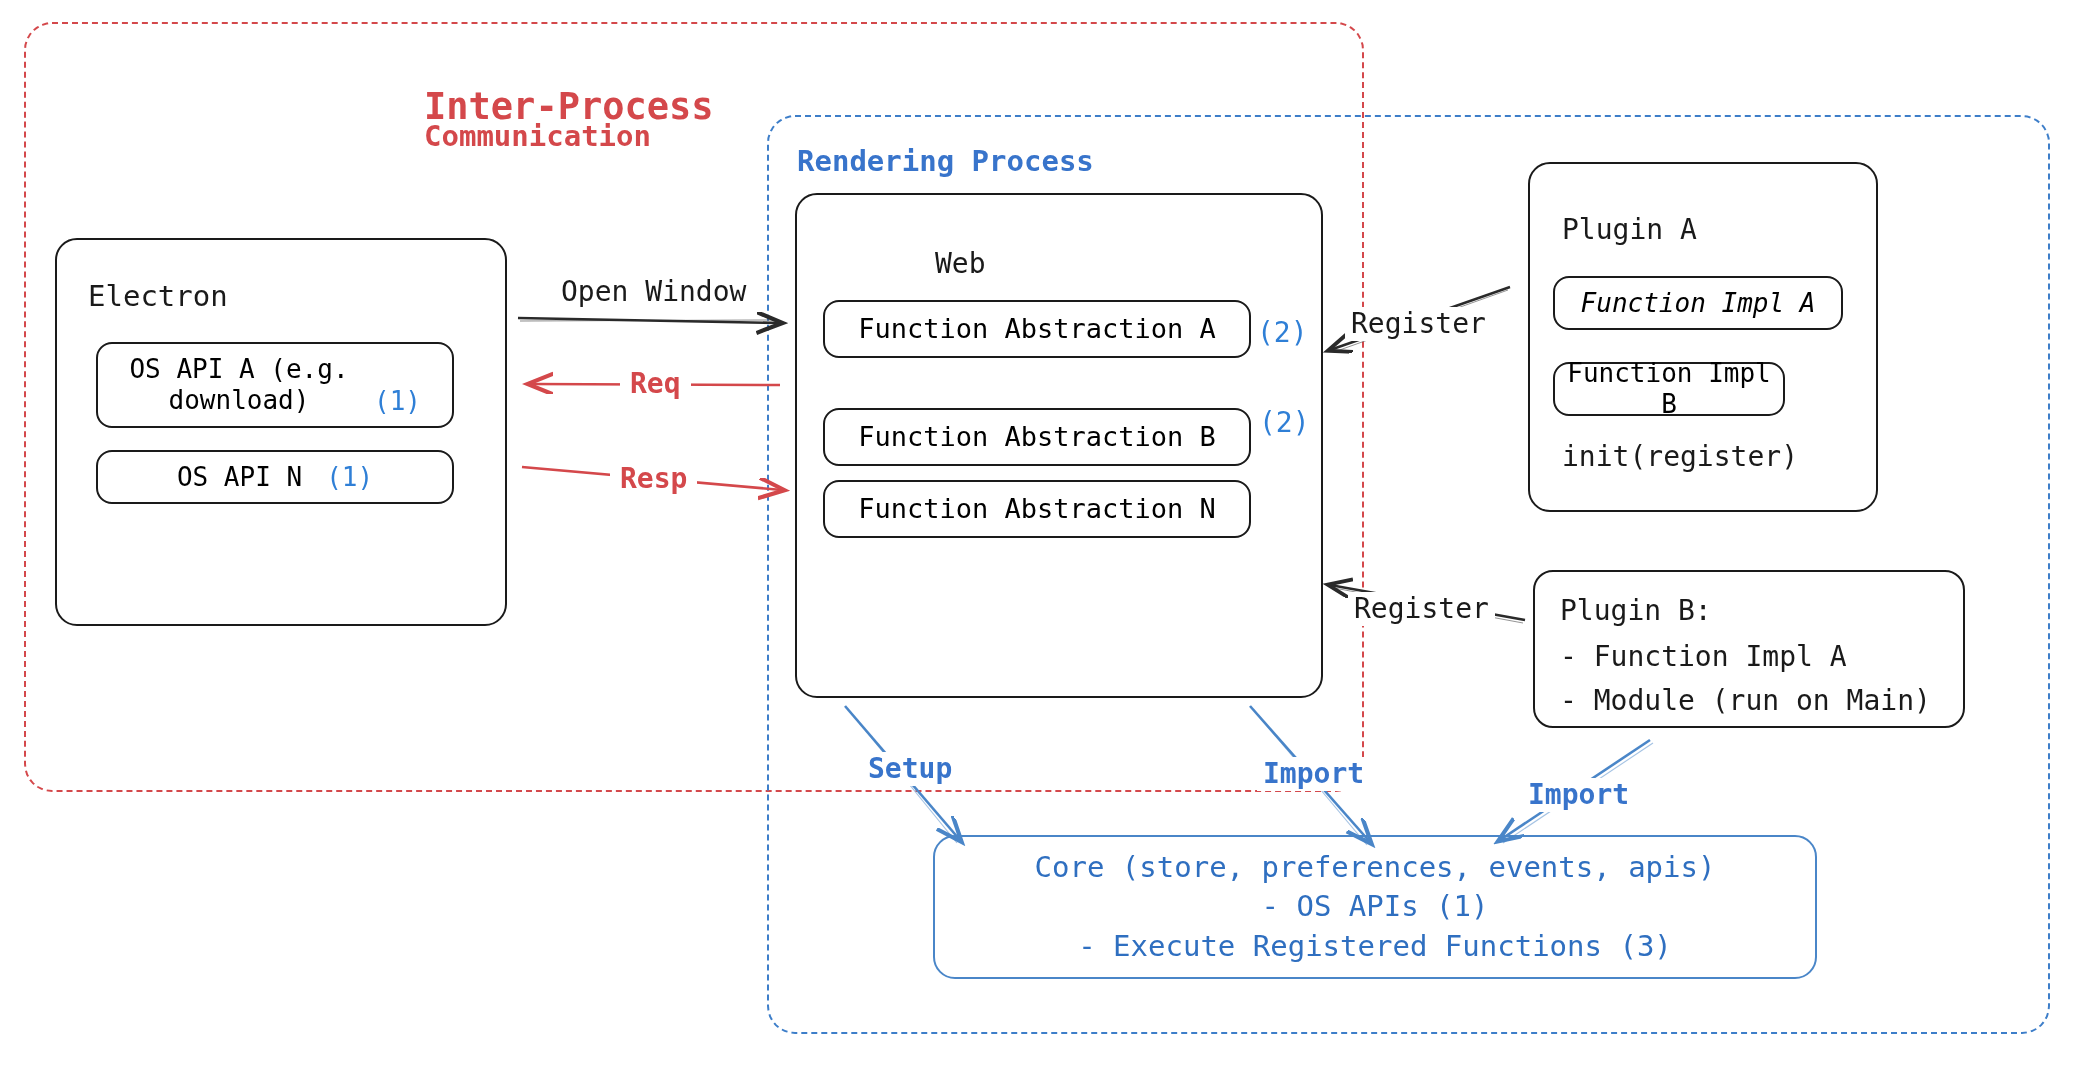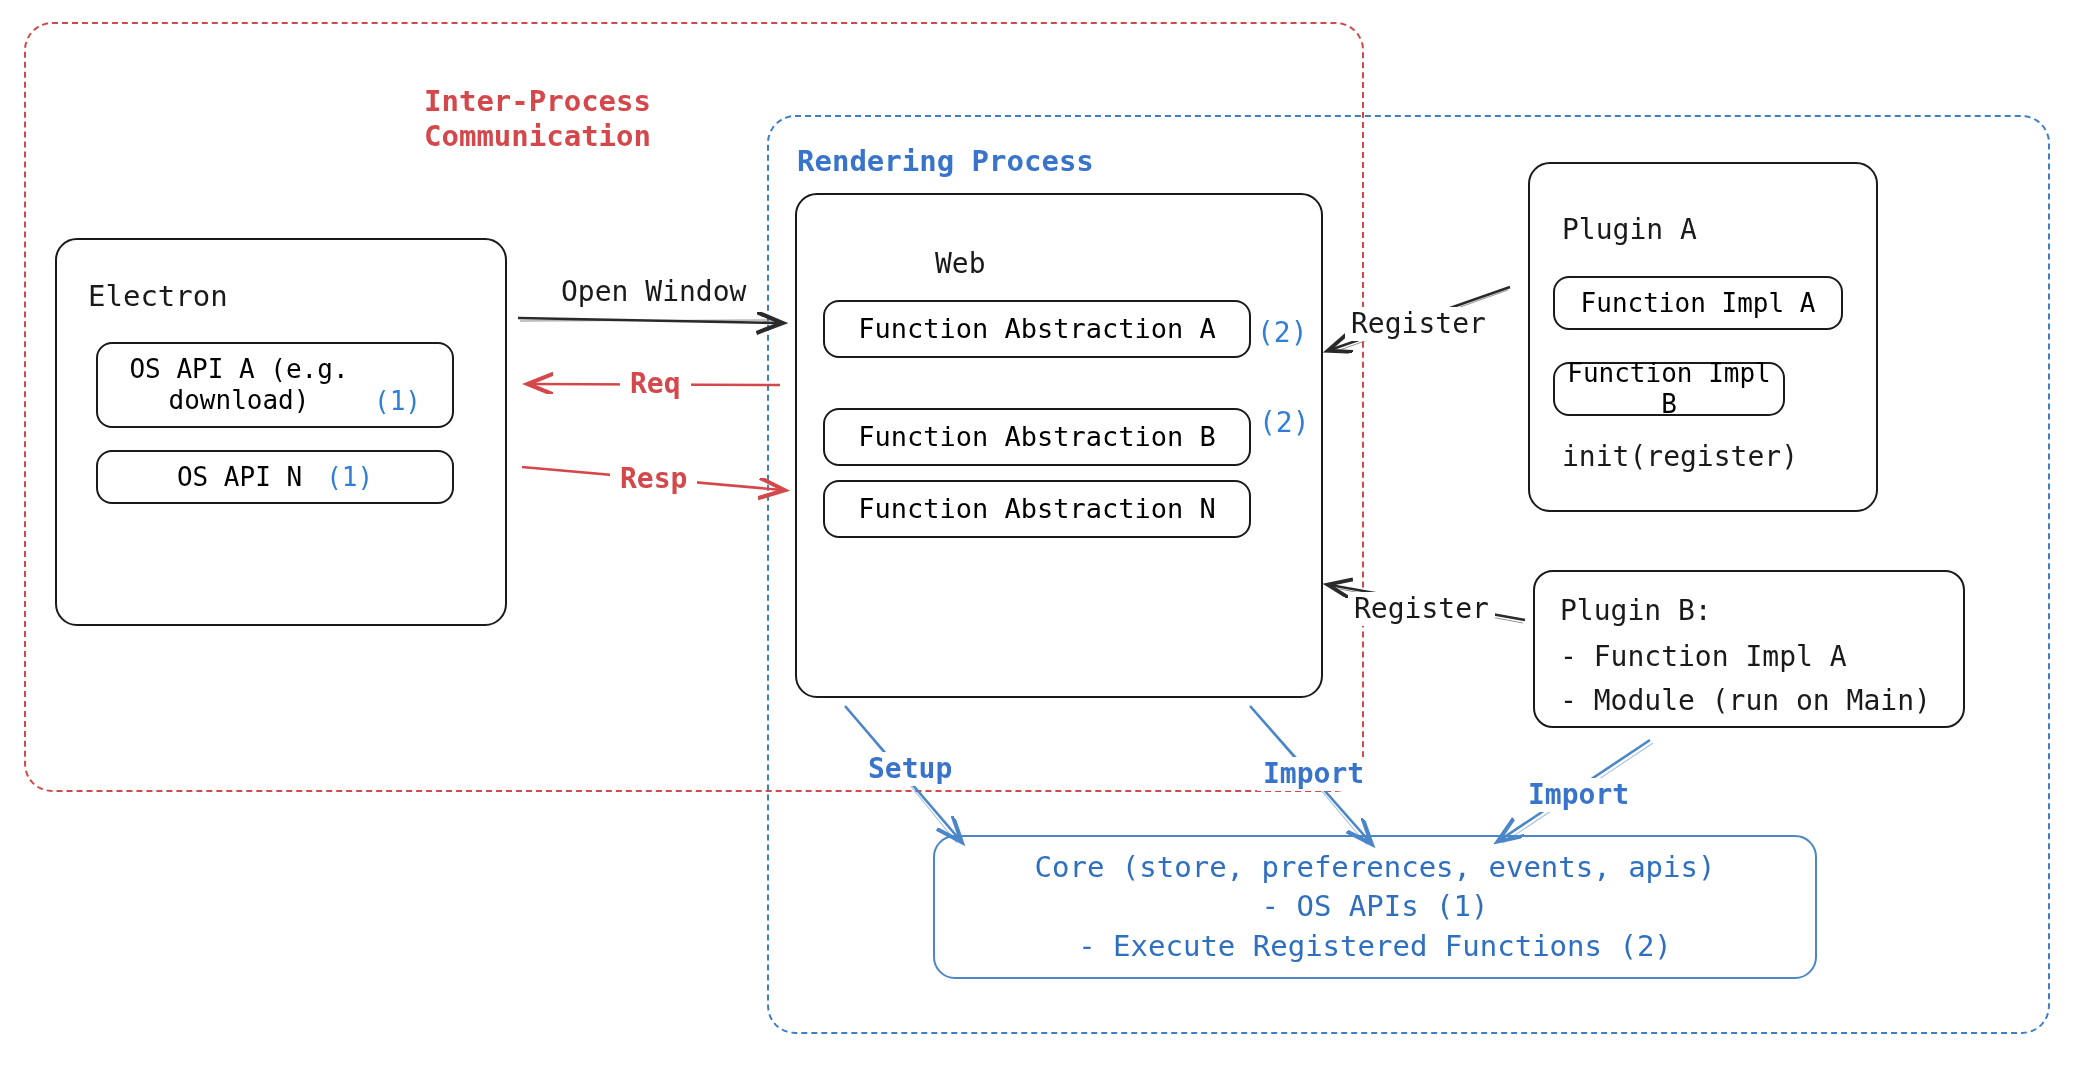--- a/index.html
+++ b/index.html
@@ -92,21 +92,21 @@
 </style>
 </head>
 <body>
 
 <div id="canvas">
 
   <div class="dash-red" style="left:24px; top:22px; width:1340px; height:770px;"></div>
 
   <div class="dash-blue" style="left:767px; top:115px; width:1283px; height:919px;"></div>
 
-  <div class="txt mono lbl-red" style="left:424px; top:84px; font-size:29px;">Inter-Process</div>
+  <div class="txt mono lbl-red" style="left:424px; top:84px; font-size:37px;">Inter-Process</div>
   <div class="txt mono lbl-red" style="left:424px; top:119px; font-size:29px;">Communication</div>
 
   <div class="txt mono lbl-blue" style="left:797px; top:144px; font-size:29px;">Rendering Process</div>
 
   <div class="node" style="left:55px; top:238px; width:452px; height:388px;"></div>
   <div class="txt mono" style="left:88px; top:279px; font-size:29px;">Electron</div>
 
   <div class="node-inner" style="left:96px; top:342px; width:358px; height:86px; flex-direction:row; justify-content:flex-start; padding-left:16px;">
     <span style="display:inline-block; text-align:center; width:250px; font-size:26px;">
       <span>OS API A (e.g.</span><br>
@@ -134,37 +134,37 @@
   <div class="txt mono num-blue" style="left:1259px; top:406px; font-size:28px;">(2)</div>
 
   <div class="node-inner" style="left:823px; top:480px; width:428px; height:58px;">
     <span style="font-size:27px;">Function Abstraction N</span>
   </div>
 
 
   <div class="node" style="left:1528px; top:162px; width:350px; height:350px;"></div>
   <div class="txt mono" style="left:1562px; top:213px; font-size:28px;">Plugin A</div>
 
-  <div class="node-inner" style="left:1553px; top:276px; width:290px; height:54px;">
+  <div class="node-inner" style="left:1553px; top:276px; width:290px; height:54px;font-style:italic;">
     <span style="font-size:26px;">Function Impl A</span>
   </div>
   <div class="node-inner" style="left:1553px; top:362px; width:232px; height:54px;">
     <span style="font-size:26px;">Function Impl B</span>
   </div>
   <div class="txt mono" style="left:1562px; top:440px; font-size:28px;">init(register)</div>
 
   <div class="node" style="left:1533px; top:570px; width:432px; height:158px; border-radius:20px;"></div>
   <div class="txt mono" style="left:1560px; top:594px; font-size:28px;">Plugin B:</div>
   <div class="txt mono" style="left:1560px; top:640px; font-size:28px;">- Function Impl A</div>
   <div class="txt mono" style="left:1560px; top:684px; font-size:28px;">- Module (run on Main)</div>
 
   <div class="core-box" style="left:933px; top:835px; width:884px; height:144px;">
     <div style="font-size:29px;">Core (store, preferences, events, apis)</div>
     <div style="font-size:29px;">- OS APIs (1)</div>
-    <div style="font-size:29px;">- Execute Registered Functions (2)</div>
+    <div style="font-size:29px;">- Execute Registered Functions (3)</div>
   </div>
 
   <svg class="svg-layer" viewBox="0 0 2074 1066">
     <defs>
       <marker id="ah-black" markerWidth="12" markerHeight="12" refX="9" refY="4" orient="auto">
         <path d="M0,0 L10,4 L0,8" fill="none" stroke="#2a2a2a" stroke-width="1.6"></path>
       </marker>
       <marker id="ah-red" markerWidth="12" markerHeight="12" refX="9" refY="4" orient="auto">
         <path d="M0,0 L10,4 L0,8" fill="none" stroke="#d4484b" stroke-width="1.6"></path>
       </marker>

